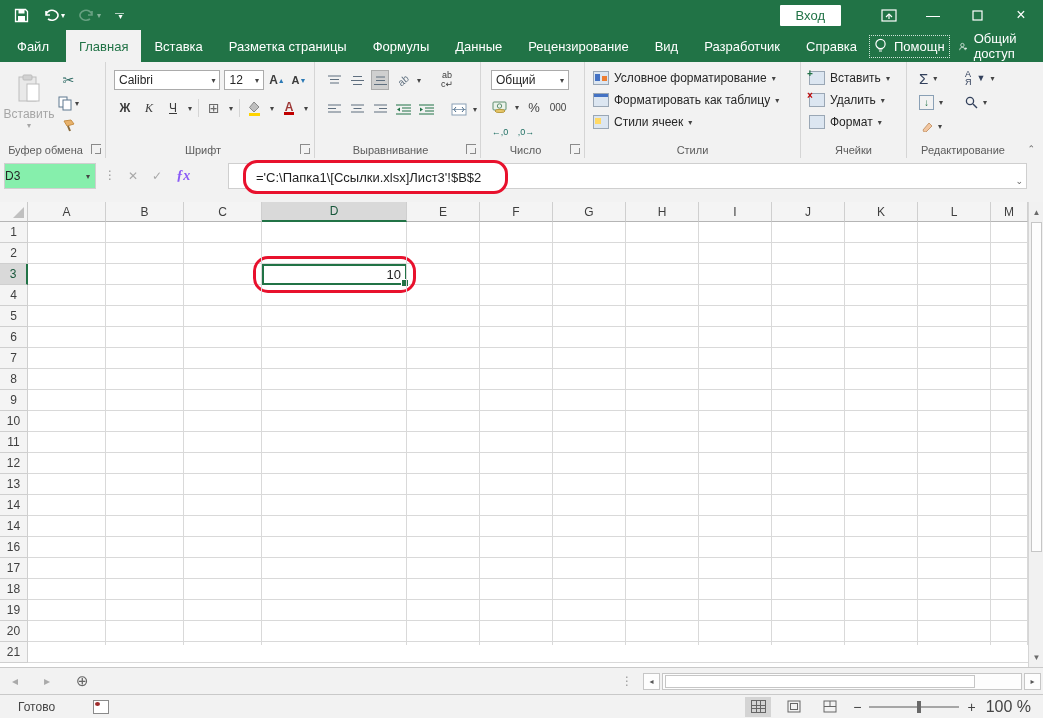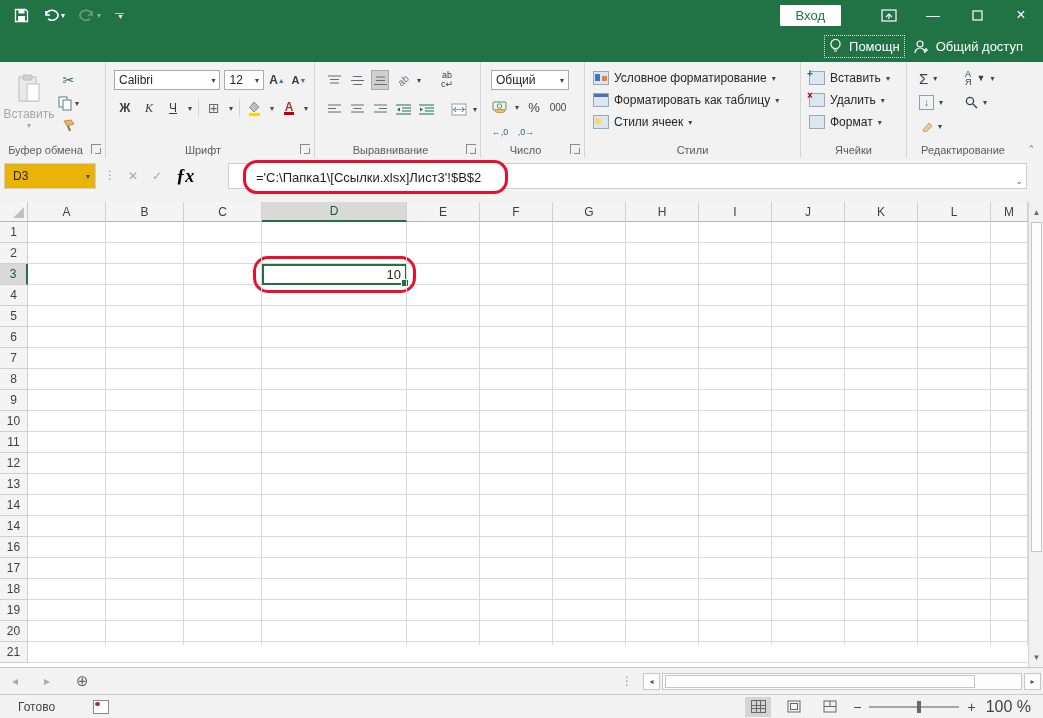--- a/index.html
+++ b/index.html
@@ -35,25 +35,25 @@
   .combo .dd{margin-left:auto;}
   .dd{font-size:8px;color:#444;}
   .ibtn{display:inline-flex;align-items:center;justify-content:center;min-width:18px;height:20px;cursor:pointer;color:#3b3b3b;}
   .ibtn.sel{background:#cfcfcf;border:1px solid #ababab;box-sizing:border-box;}
   .smalltxt{font-size:9px;line-height:9px;}
   .bigbtn{display:flex;flex-direction:column;align-items:center;justify-content:flex-start;padding-top:8px;width:58px;cursor:default;}
   .stylerow{display:flex;align-items:center;gap:5px;height:22px;cursor:pointer;white-space:nowrap;font-size:12px;}
   .cellgrid-ic{width:14px;height:12px;border:1px solid #9aa7b5;background:linear-gradient(#dce6f1,#dce6f1);position:relative;display:inline-block;}
   
   .fbar{position:absolute;left:0;top:158px;width:1043px;height:44px;background:#f2f2f2;border-bottom:1px solid #bdbdbd;}
-  .namebox{position:absolute;left:4px;top:5px;width:92px;height:26px;background:#eab308;border:1px solid #cfcfcf;display:flex;align-items:center;padding-left:8px;box-sizing:border-box;font-size:12px;}
+  .namebox{position:absolute;left:4px;top:5px;width:92px;height:26px;background:#86efac;border:1px solid #cfcfcf;display:flex;align-items:center;box-sizing:border-box;font-size:12px;}
   .namebox .dd{margin-left:auto;margin-right:5px;}
   .fdots{position:absolute;left:104px;top:10px;color:#9a9a9a;font-size:12px;letter-spacing:0;}
   .fbtns{position:absolute;left:118px;top:5px;height:26px;display:flex;align-items:center;gap:14px;padding:0 10px;}
-  .fx{font-style:italic;font-family:"Liberation Serif",serif;font-weight:bold;color:#000000;font-size:18px;text-align:right;}
+  .fx{font-style:italic;font-family:"Liberation Serif",serif;font-weight:bold;color:#8b5cf6;font-size:14px;text-align:right;}
   .ffield{position:absolute;left:228px;top:5px;right:16px;height:26px;background:#fff;border:1px solid #cfcfcf;box-sizing:border-box;}
   .fexpand{position:absolute;right:3px;top:12px;color:#666;font-size:9px;}
   .redbox{border:3px solid #e8112d;border-radius:14px;background:#fff;}
   .fredbox{position:absolute;left:243px;top:2px;width:265px;height:34px;display:flex;align-items:center;padding-left:10px;box-sizing:border-box;font-size:13px;color:#1e1e1e;}
   
   .sheet{position:absolute;left:0;top:202px;width:1028px;height:465px;background:#fff;}
   .corner{position:absolute;left:0;top:0;width:28px;height:20px;background:#f4f4f4;border-right:1px solid #c9c9c9;border-bottom:1px solid #b5b5b5;box-sizing:border-box;}
   .corner:after{content:"";position:absolute;right:3px;bottom:3px;border-left:11px solid transparent;border-bottom:11px solid #c0c0c0;}
   .colhdr{position:absolute;top:0;height:20px;background:#f4f4f4;border-right:1px solid #cfcfcf;border-bottom:1px solid #b5b5b5;box-sizing:border-box;display:flex;align-items:center;justify-content:center;color:#3f3f3f;font-size:12px;cursor:pointer;}
   .colhdr.sel{background:#d9d9d9;border-bottom:2px solid #217346;color:#17573a;}
@@ -141,20 +141,32 @@
     <span class="winbtn">
       <svg width="11" height="11" viewBox="0 0 11 11">
           <rect x="1" y="1" width="9" height="9" fill="none" stroke="#fff" stroke-width="1.2"></rect>
         </svg>
     </span>
     <span class="winbtn" style="font-size:16px;">×</span>
   </div>
 </div>
 
 <div class="tabbar">
+  <span id="tabs-holder" style="display:flex;align-items:stretch;">
+      <span class="rtab file">Файл</span>
+      <span class="rtab active">Главная</span>
+      <span class="rtab">Вставка</span>
+      <span class="rtab">Разметка страницы</span>
+      <span class="rtab">Формулы</span>
+      <span class="rtab">Данные</span>
+      <span class="rtab">Рецензирование</span>
+      <span class="rtab">Вид</span>
+      <span class="rtab">Разработчик</span>
+      <span class="rtab">Справка</span>
+    </span>
   <div class="tab-extra">
     <span class="helptab">
       <svg width="13" height="17" viewBox="0 0 13 17">
           <circle cx="6.5" cy="6" r="4.6" fill="none" stroke="#fff" stroke-width="1.2"></circle>
           <path d="M4.5 11 h4 M5 13 h3" stroke="#fff" stroke-width="1.2"></path>
         </svg>
       <span>Помощн</span>
     </span>
     <span class="sharetab">
       <svg width="16" height="15" viewBox="0 0 16 15">

